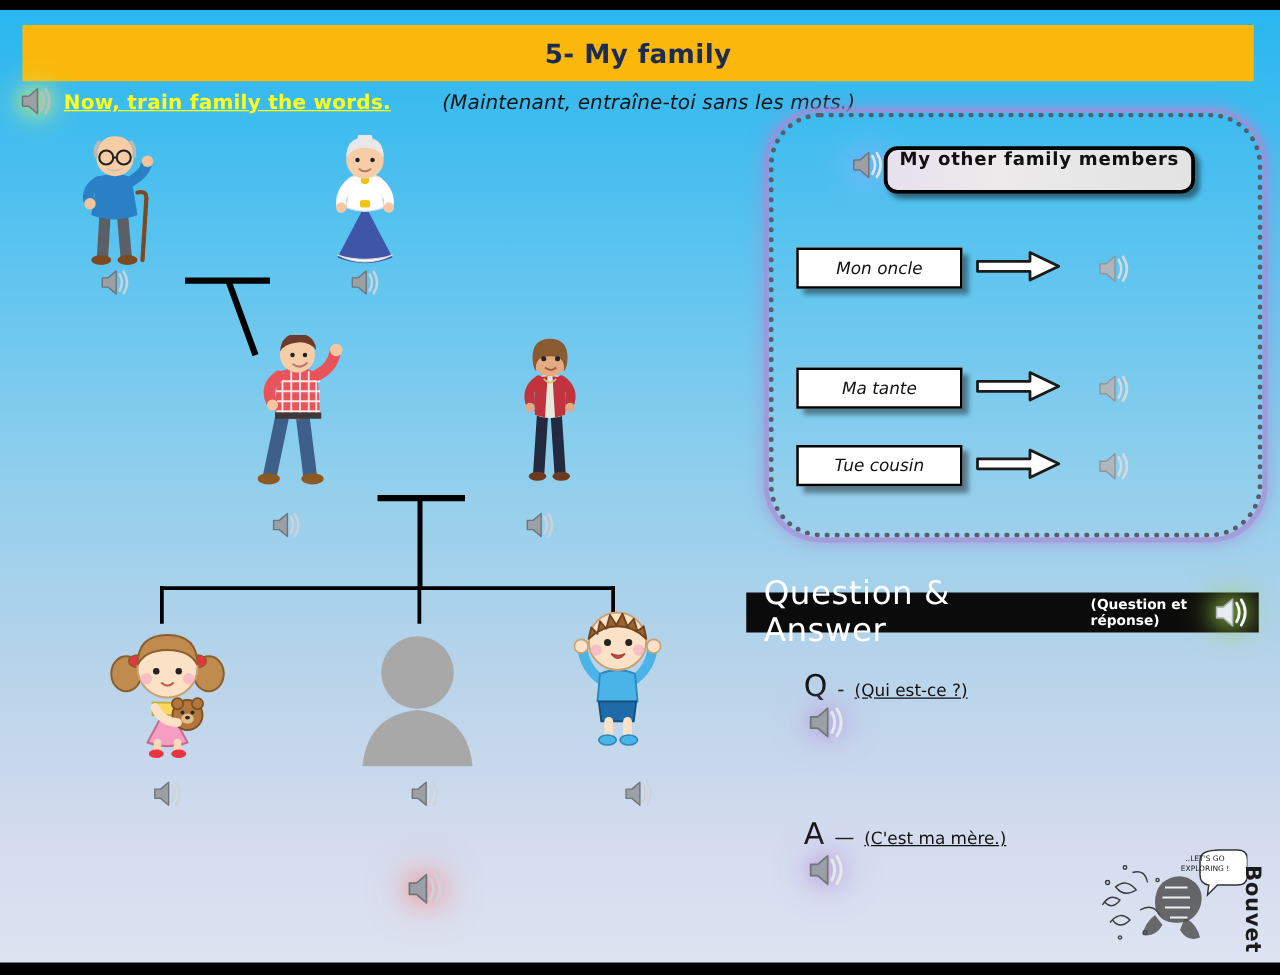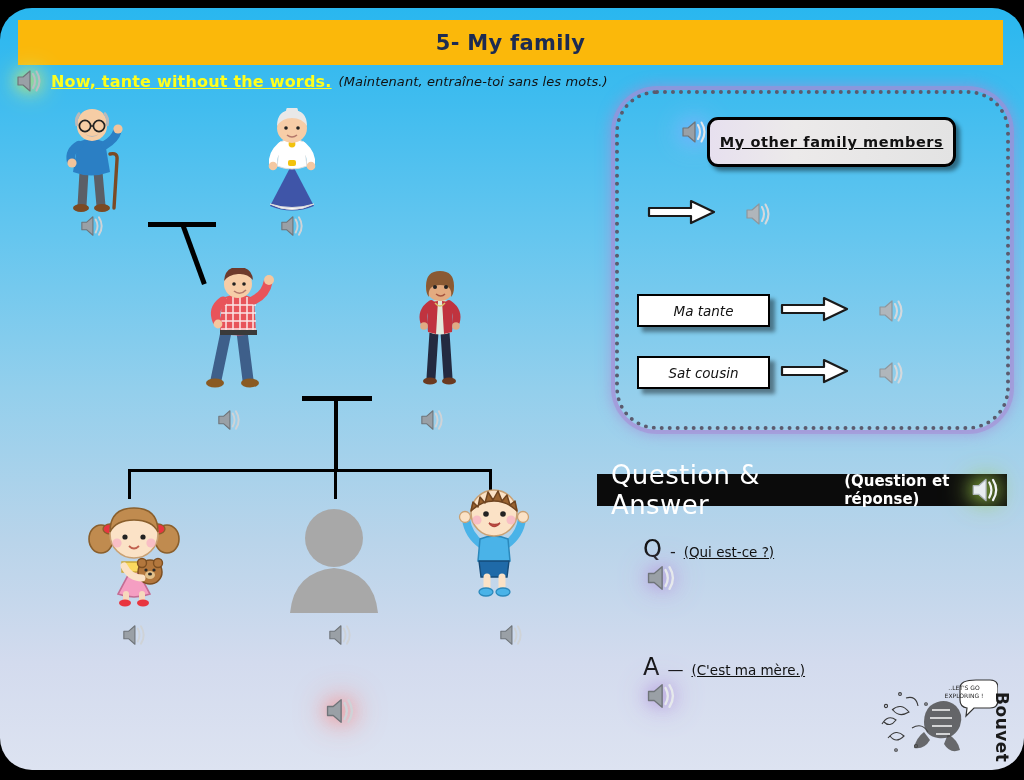--- a/index.html
+++ b/index.html
@@ -9,21 +9,20 @@
     background: #000;
     overflow: hidden;
   }
   #slide {
     position: absolute; left: 0; top: 8px;
     width: 1024px; height: 762px;
     background: linear-gradient(to bottom,
         #29b7ef 0%, #3fbcef 12%, #65c6ef 30%,
         #93cfec 50%, #b9d4ea 70%, #d3dbee 86%, #dde3f1 100%);
     overflow: hidden;
-    border-radius: 32px;
   }
 
   
   #title-bar {
     position: absolute; left: 18px; top: 12px;
     width: 985px; height: 45px;
     background: #fbb80a;
     display: flex; align-items: center; justify-content: center;
   }
   #title-bar .title-text {
@@ -35,21 +34,21 @@
   #instruction {
     position: absolute; left: 14px; top: 60px;
     display: flex; align-items: center; gap: 7px;
     height: 26px;
   }
   .instr-en {
     font-size: 16px; font-weight: bold; color: #ffff1c;
     text-decoration: underline; letter-spacing: 0.2px;
   }
   .instr-fr {
-    font-size: 13px; font-style: italic; color: #111; letter-spacing: 0.1px;
+    font-size: 16px; font-style: italic; color: #111; letter-spacing: 0.1px; margin-left: 34px;
   }
 
   
   .spk { position: relative; display: inline-block; line-height: 0; }
   .spk svg { display: block; }
   .glow-green  { filter: drop-shadow(0 0 7px #b9e26a) drop-shadow(0 0 12px #cdf08a); }
   .glow-purple { filter: drop-shadow(0 0 8px #b39ddb) drop-shadow(0 0 14px #c5b0e6); }
   .glow-red    { filter: drop-shadow(0 0 9px #f08e8e) drop-shadow(0 0 16px #f3a0a0); }
   .glow-blue   { filter: drop-shadow(0 0 8px #6fa8ff) drop-shadow(0 0 14px #9cc3ff); }
   .glow-darkgreen { filter: drop-shadow(0 0 8px #8ab93a) drop-shadow(0 0 14px #a9d45c); }
@@ -64,25 +63,25 @@
   #right-panel {
     position: absolute; left: 615px; top: 82px;
     width: 395px; height: 340px;
     border: 4px dotted #5b5b6e;
     border-radius: 42px;
     box-shadow: 0 0 0 4px rgba(167,139,214,0.55),
                 0 0 13px 5px rgba(167,139,214,0.60);
   }
   #panel-header {
     position: absolute; left: 88px; top: 23px;
-    width: 249px; height: 50px;
+    width: 249px; height: 38px;
     background: linear-gradient(to right, #e7e0ef 0%, #eceaea 35%, #e3e3e3 100%);
     border: 3px solid #000; border-radius: 11px;
     box-shadow: 4px 4px 4px rgba(0,0,0,0.45);
-    display: flex; align-items: center; justify-content: center; text-decoration: underline;
+    display: flex; align-items: flex-start; justify-content: center;
   }
   #panel-header .ph-text {
     font-size: 14.5px; font-weight: bold; color: #111; letter-spacing: 0.6px;
   }
   #panel-header-spk { position: absolute; left: 60px; top: 25px; }
 
   .word-row { position: absolute; left: 18px; display: flex; align-items: center; }
   .word-box {
     width: 133px; height: 33px;
     background: #fff; border: 2px solid #000;
@@ -97,21 +96,21 @@
   #qa-banner {
     position: absolute; left: 597px; top: 466px;
     width: 410px; height: 32px;
     background: #0b0b0b;
     display: flex; align-items: center; padding-left: 14px; gap: 9px;
   }
   #qa-banner .qa-en {
     font-size: 26px; color: #fff; letter-spacing: 0.4px;
   }
   #qa-banner .qa-fr {
-    font-size: 15px; color: #fff; font-weight: bold;
+    font-size: 11px; color: #fff; font-weight: bold;
   }
   #qa-banner-spk { position: absolute; right: 6px; top: 2px; }
 
   .qa-line { position: absolute; display: flex; align-items: baseline; gap: 8px; }
   .qa-letter { font-size: 24px; color: #111; }
   .qa-dash { font-size: 16px; color: #111; }
   .qa-text { font-size: 13.5px; color: #111; text-decoration: underline; }
   .qa-spk { position: absolute; }
 
   
@@ -136,21 +135,21 @@
   </div>
 
   <div id="instruction">
     <span class="spk glow-green">
       <svg width="30" height="26" viewBox="0 0 30 26">
         <path d="M4 9 h5 l7 -6 v20 l-7 -6 h-5 z" fill="#9aa0a6" stroke="#6f7479" stroke-width="1.2" stroke-linejoin="round"></path>
         <path d="M19 6 q4 7 0 14" fill="none" stroke="#b9bec3" stroke-width="2.1" stroke-linecap="round"></path>
         <path d="M22.5 3.5 q6 9.5 0 19" fill="none" stroke="#b9bec3" stroke-width="2.1" stroke-linecap="round"></path>
       </svg>
     </span>
-    <span class="instr-en">Now, tante without the words.</span>
+    <span class="instr-en">Now, train family the words.</span>
     <span class="instr-fr">(Maintenant, entraîne-toi sans les mots.)</span>
   </div>
 
   <div id="tree">
 
     <div class="tree-line" style="left:148px; top:136px; width:68px; height:5px;"></div>
     <div class="tree-line" style="left:180px; top:138px; width:5px; height:64px; transform:rotate(-20deg); transform-origin:top center;"></div>
     <div class="tree-line" style="left:302px; top:310px; width:70px; height:5px;"></div>
     <div class="tree-line" style="left:334px; top:310px; width:4px; height:75px;"></div>
     <div class="tree-line" style="left:128px; top:383px; width:364px; height:3px;"></div>
@@ -413,20 +412,23 @@
         <path d="M19 6 q4 7 0 14" fill="none" stroke="#e2e6ea" stroke-width="2.1" stroke-linecap="round"></path>
         <path d="M22.5 3.5 q6 9.5 0 19" fill="none" stroke="#e2e6ea" stroke-width="2.1" stroke-linecap="round"></path>
       </svg>
     </span>
 
     <div id="panel-header">
       <span class="ph-text">My other family members</span>
     </div>
 
     <div class="word-row" style="top:104px;">
+      <div class="word-box">
+        <span>Mon oncle</span>
+      </div>
       <span class="arrow">
         <svg width="70" height="28" viewBox="0 0 70 28">
           <path d="M2 10 h42 v-7 l23 11 l-23 11 v-7 h-42 z" fill="#fff" stroke="#1a1a1a" stroke-width="2.2" stroke-linejoin="round"></path>
         </svg>
       </span>
       <span class="spk row-spk">
         <svg width="30" height="26" viewBox="0 0 30 26">
           <path d="M4 9 h5 l7 -6 v20 l-7 -6 h-5 z" fill="#b0b6bb" stroke="#8e969c" stroke-width="1.2" stroke-linejoin="round"></path>
           <path d="M19 6 q4 7 0 14" fill="none" stroke="#d4d9dd" stroke-width="2.1" stroke-linecap="round"></path>
           <path d="M22.5 3.5 q6 9.5 0 19" fill="none" stroke="#d4d9dd" stroke-width="2.1" stroke-linecap="round"></path>
@@ -447,21 +449,21 @@
         <svg width="30" height="26" viewBox="0 0 30 26">
           <path d="M4 9 h5 l7 -6 v20 l-7 -6 h-5 z" fill="#b0b6bb" stroke="#8e969c" stroke-width="1.2" stroke-linejoin="round"></path>
           <path d="M19 6 q4 7 0 14" fill="none" stroke="#d4d9dd" stroke-width="2.1" stroke-linecap="round"></path>
           <path d="M22.5 3.5 q6 9.5 0 19" fill="none" stroke="#d4d9dd" stroke-width="2.1" stroke-linecap="round"></path>
         </svg>
       </span>
     </div>
 
     <div class="word-row" style="top:262px;">
       <div class="word-box">
-        <span>Sat cousin</span>
+        <span>Tue cousin</span>
       </div>
       <span class="arrow">
         <svg width="70" height="28" viewBox="0 0 70 28">
           <path d="M2 10 h42 v-7 l23 11 l-23 11 v-7 h-42 z" fill="#fff" stroke="#1a1a1a" stroke-width="2.2" stroke-linejoin="round"></path>
         </svg>
       </span>
       <span class="spk row-spk">
         <svg width="30" height="26" viewBox="0 0 30 26">
           <path d="M4 9 h5 l7 -6 v20 l-7 -6 h-5 z" fill="#b0b6bb" stroke="#8e969c" stroke-width="1.2" stroke-linejoin="round"></path>
           <path d="M19 6 q4 7 0 14" fill="none" stroke="#d4d9dd" stroke-width="2.1" stroke-linecap="round"></path>

